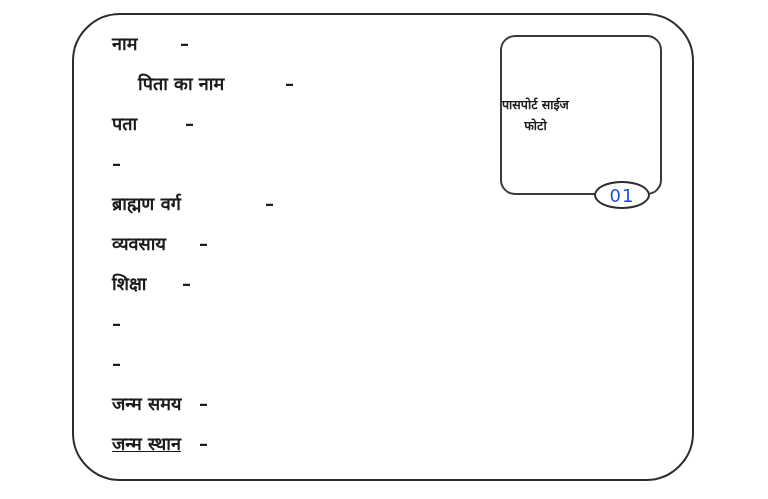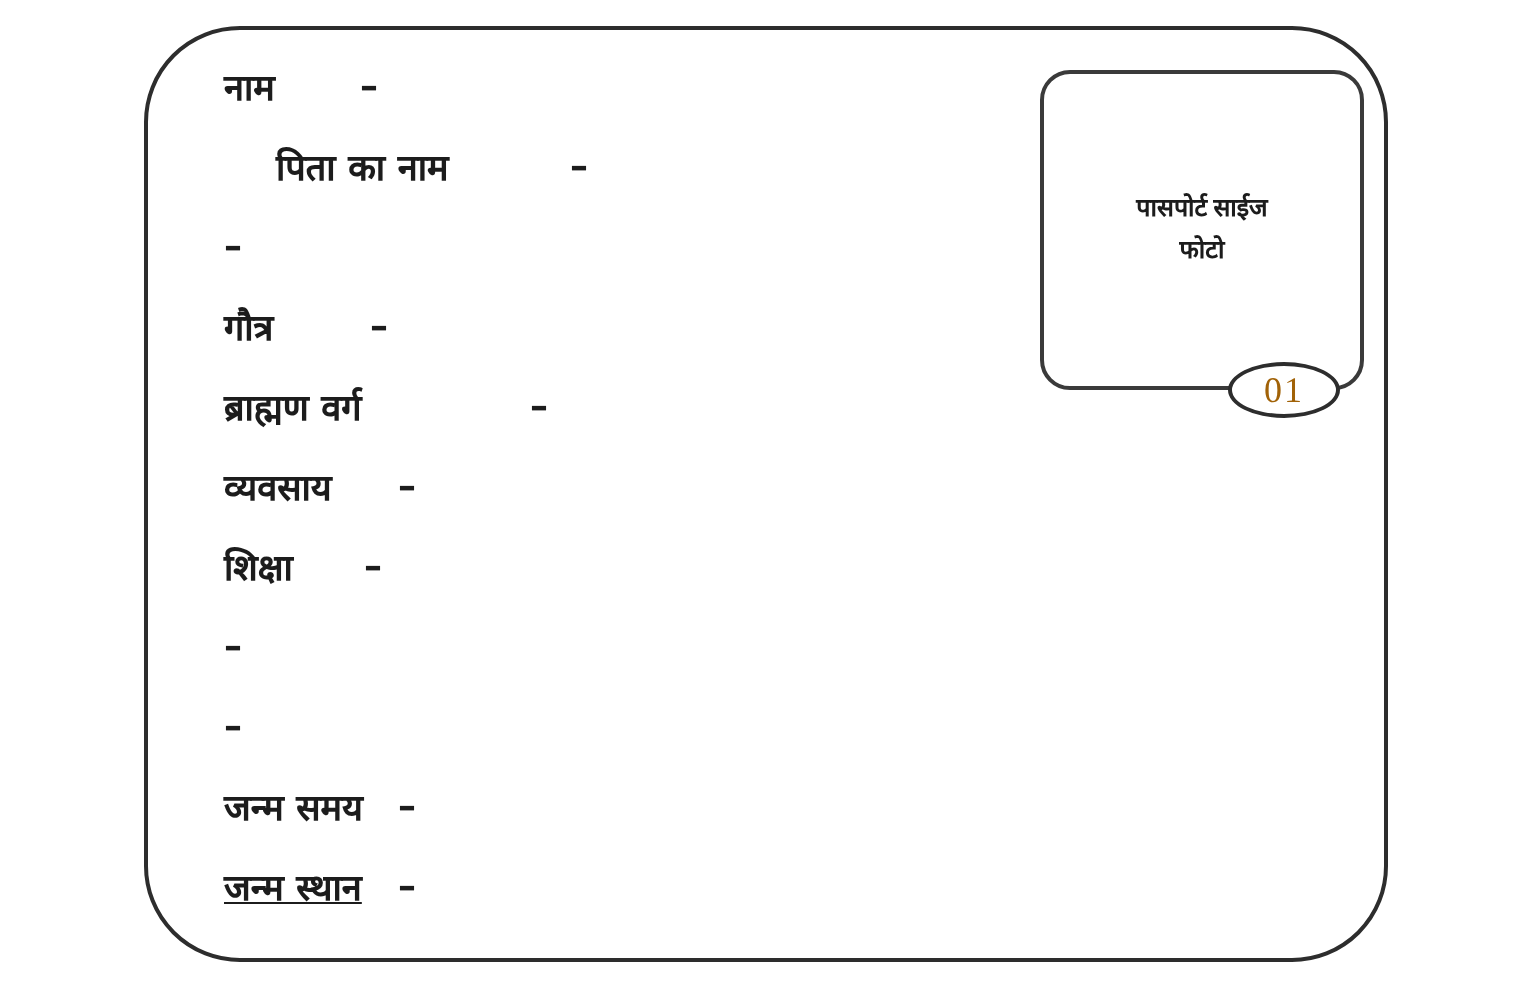--- a/index.html
+++ b/index.html
@@ -48,32 +48,31 @@
   .field-row:nth-child(4)  .label { min-width: 73px; }
   .field-row:nth-child(5)  .label { min-width: 153px; }
   .field-row:nth-child(6)  .label { min-width: 87px; }
   .field-row:nth-child(7)  .label { min-width: 70px; }
   .field-row:nth-child(8)  .label { min-width: 87px; }
   .field-row:nth-child(9)  .label { min-width: 147px; }
   .field-row:nth-child(10) .label { min-width: 87px; }
   .field-row:nth-child(11) .label { min-width: 87px; text-decoration: underline; }
   .photo-box {
     position: absolute;
-    left: 446px;
+    left: 426px;
     top: 20px;
     width: 158px;
     height: 156px;
     border: 2px solid #3a3a3a;
     border-radius: 15px;
     background: #ffffff;
     display: flex;
     align-items: center;
-    justify-content: center;
+    justify-content: flex-start;
     text-align: center;
-    font-family: Liberation Serif, serif;
   }
   .photo-text {
     font-size: 12.5px;
     font-weight: bold;
     line-height: 21px;
     color: #1c1c1c;
   }
   .page-badge {
     position: absolute;
     left: 92px;
@@ -81,44 +80,44 @@
     width: 52px;
     height: 24px;
     border: 2px solid #2d2d2d;
     border-radius: 50%;
     background: #ffffff;
     display: flex;
     align-items: center;
     justify-content: center;
     font-size: 18px;
     font-weight: normal;
-    color: #a16207;
+    color: #1d4ed8;
     letter-spacing: 1px;
   }
 </style>
 </head>
 <body>
 
 <div class="page">
   <div class="frame">
 
     <div class="fields">
       <div class="field-row">
         <span class="label">नाम</span>
         <span class="dash">–</span>
       </div>
       <div class="field-row">
         <span class="label">पिता का नाम</span>
         <span class="dash">–</span>
       </div>
       <div class="field-row">
+        <span class="label">पता</span>
         <span class="dash">–</span>
       </div>
       <div class="field-row">
-        <span class="label">गौत्र</span>
         <span class="dash">–</span>
       </div>
       <div class="field-row">
         <span class="label">ब्राह्मण वर्ग</span>
         <span class="dash">–</span>
       </div>
       <div class="field-row">
         <span class="label">व्यवसाय</span>
         <span class="dash">–</span>
       </div>

